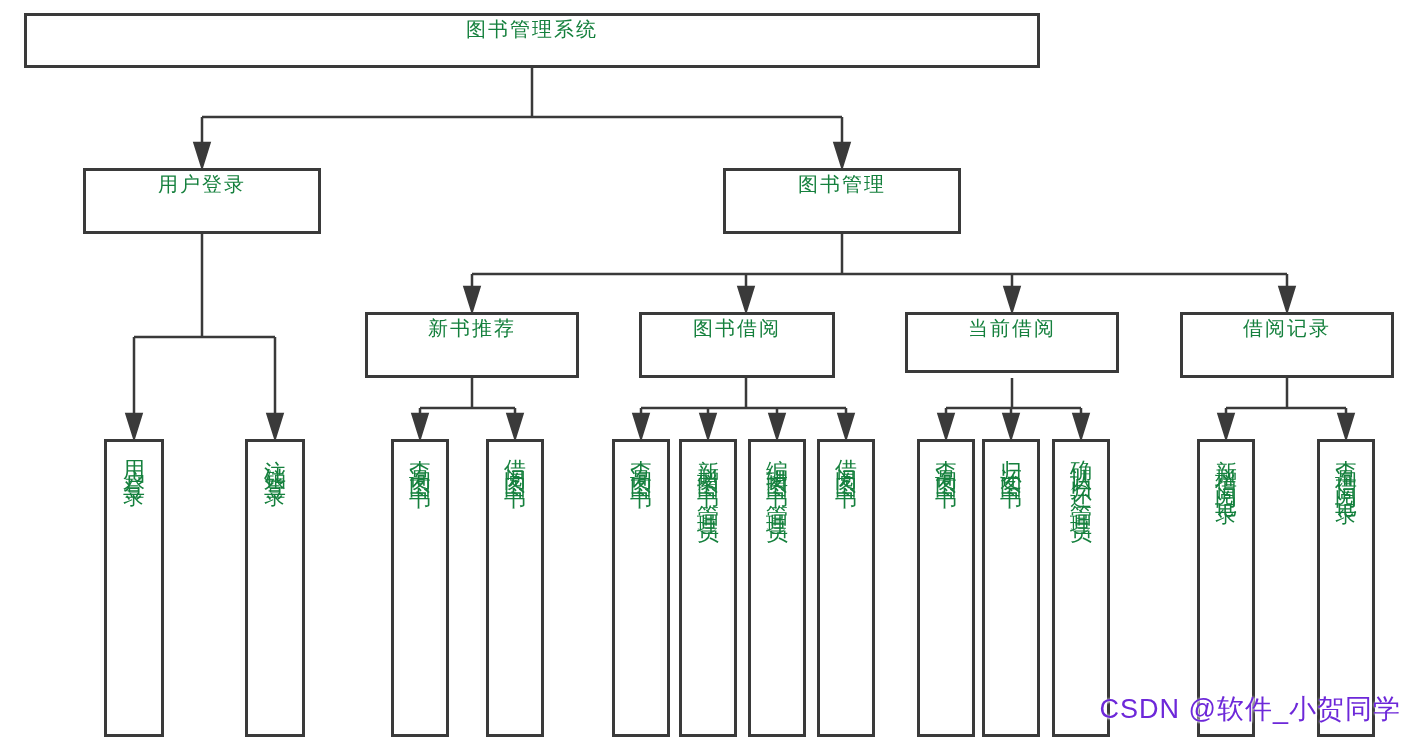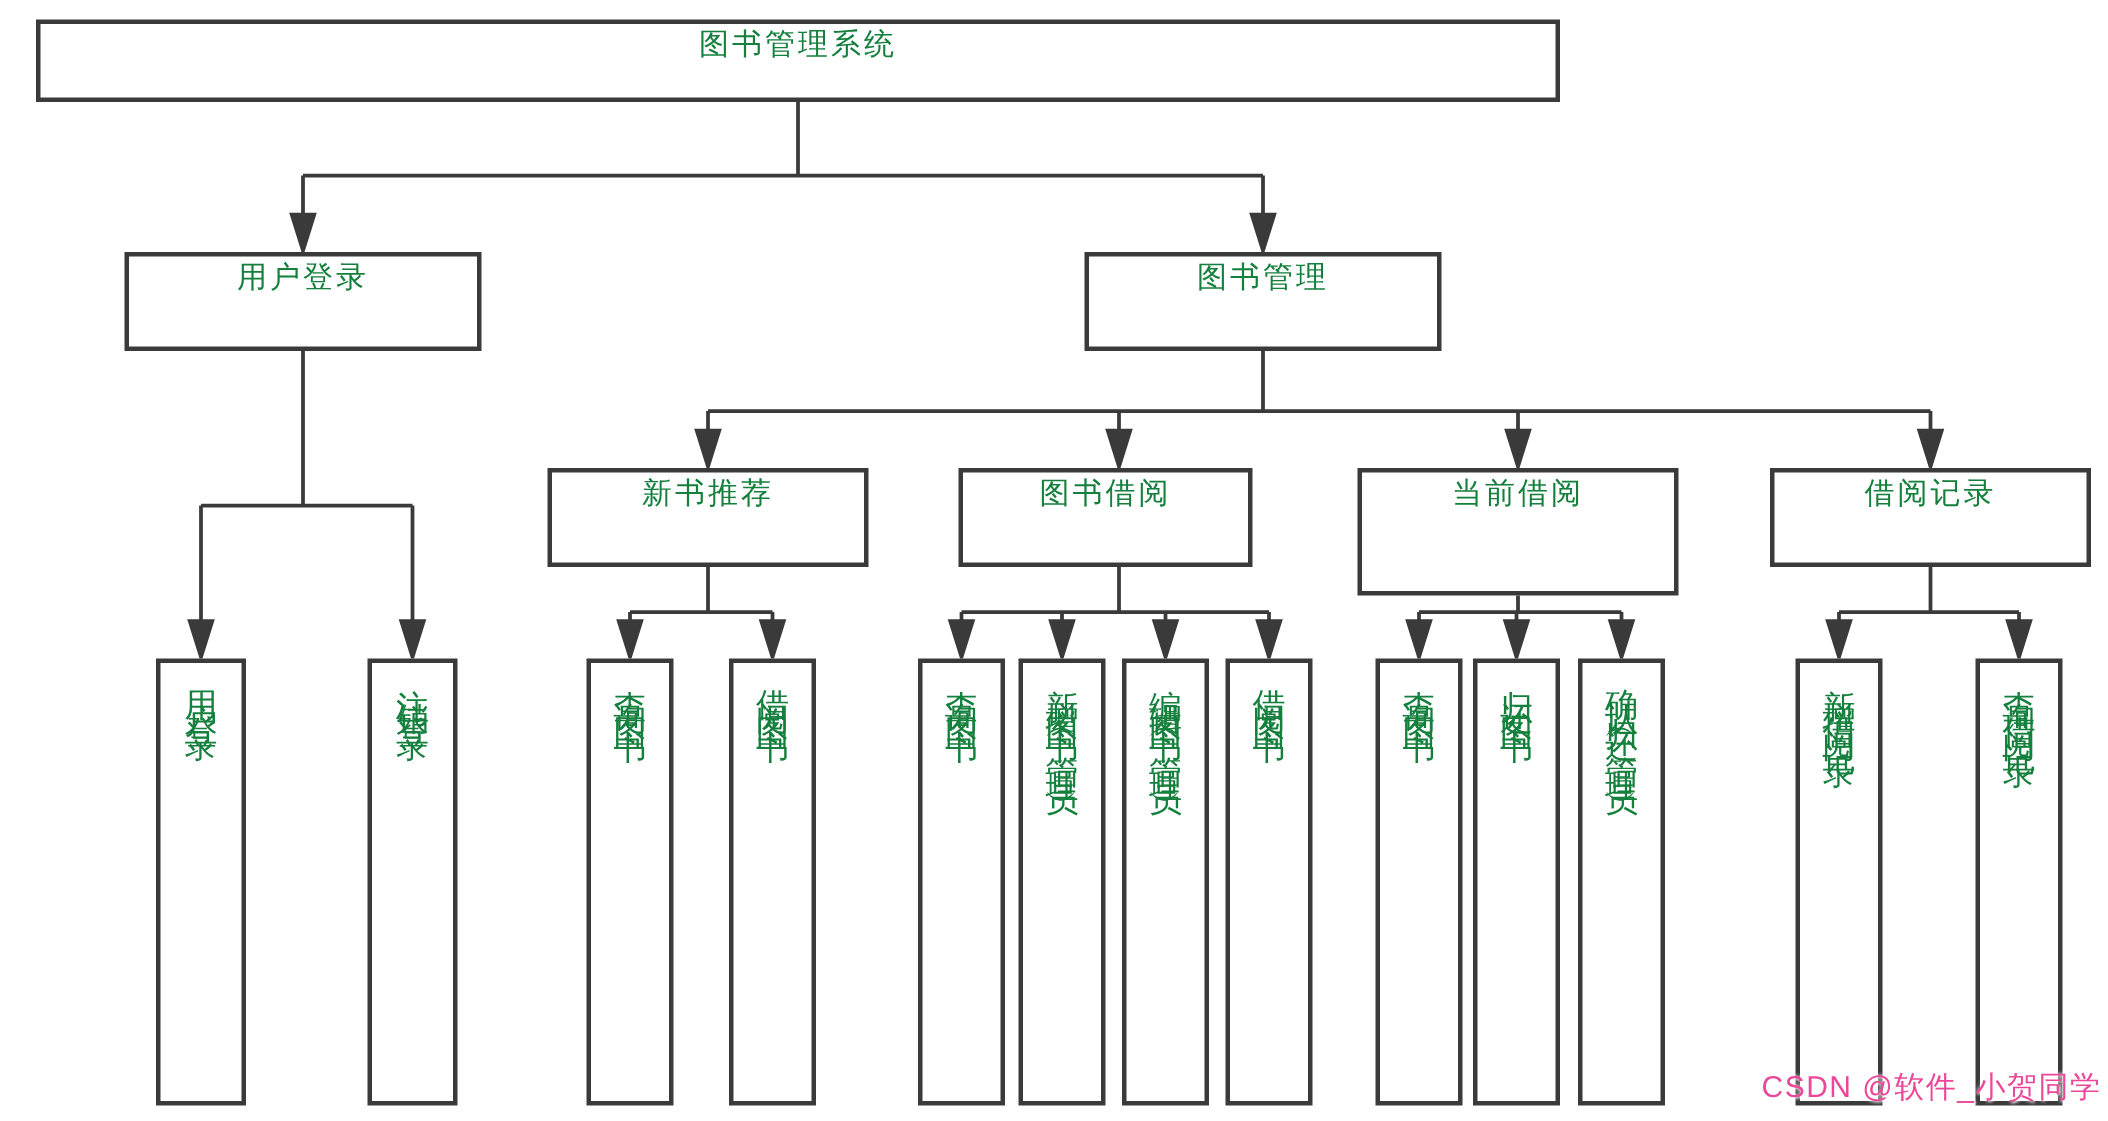--- a/index.html
+++ b/index.html
@@ -42,24 +42,24 @@
     writing-mode: vertical-rl;
     text-orientation: mixed;
     font-size: 22px;
     letter-spacing: 9px;
     line-height: 1;
     white-space: nowrap;
   }
   .watermark {
     position: absolute;
     right: 4px;
-    bottom: 9px;
-    font-size: 20px;
+    bottom: 20px;
+    font-size: 27px;
     letter-spacing: 1px;
-    color: #ec4899;
+    color: #6d28d9;
     text-shadow: 0 0 3px #ffffff, 1px 1px 2px rgba(255,255,255,0.9);
     z-index: 10;
     white-space: nowrap;
   }
 </style>
 </head>
 <body>
 
 <div class="canvas">
 
@@ -126,21 +126,21 @@
   <div class="node h" style="left:723px; top:168px; width:238px; height:66px">
     <span>图书管理</span>
   </div>
 
   <div class="node h" style="left:365px; top:312px; width:214px; height:66px">
     <span>新书推荐</span>
   </div>
   <div class="node h" style="left:639px; top:312px; width:196px; height:66px">
     <span>图书借阅</span>
   </div>
-  <div class="node h" style="left:905px; top:312px; width:214px; height:85px">
+  <div class="node h" style="left:905px; top:312px; width:214px; height:61px">
     <span>当前借阅</span>
   </div>
   <div class="node h" style="left:1180px; top:312px; width:214px; height:66px">
     <span>借阅记录</span>
   </div>
 
   <div class="node v" style="left:104px; top:439px; width:60px; height:298px">
     <span>用户登录</span>
   </div>
   <div class="node v" style="left:245px; top:439px; width:60px; height:298px">

